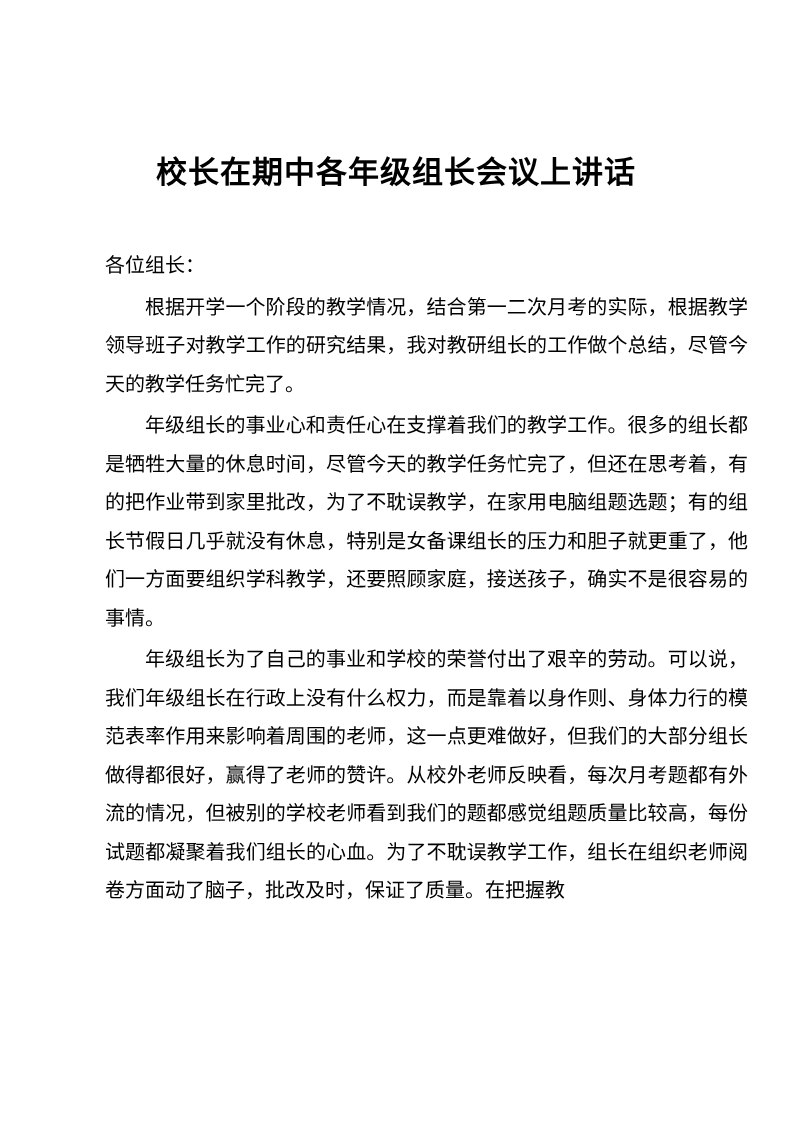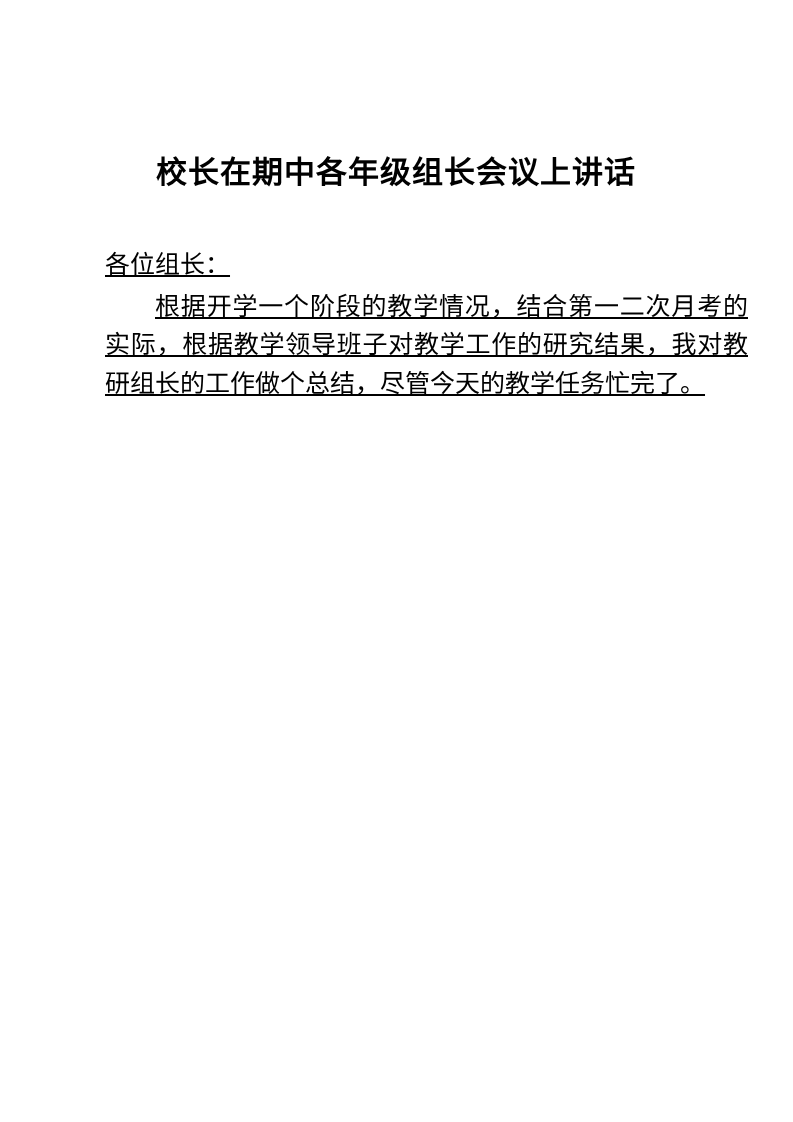--- a/index.html
+++ b/index.html
@@ -20,24 +20,23 @@
     font-family: "Liberation Sans", "DejaVu Sans", sans-serif;
     font-weight: bold;
     font-size: 31px;
     line-height: 56px;
     text-align: center;
     letter-spacing: 1px;
   }
   .doc-body {
     margin: 45px 44px 0 105px;
     font-family: "Liberation Serif", "DejaVu Serif", serif;
-    font-size: 25px;
+    font-size: 20px;
     line-height: 38.5px;
     text-align: justify;
-    text-decoration: underline;
   }
   .salutation {
     margin: 0;
     text-indent: 0;
   }
   .para {
     margin: 3px 0 0 0;
     text-indent: 2em;
   }
   .para.section-heading {
@@ -50,15 +49,17 @@
 
 <div class="page">
   <h1 class="doc-title">校长在期中各年级组长会议上讲话</h1>
 
   <div class="doc-body">
     <p class="salutation">各位组长：</p>
 
     <p class="para">根据开学一个阶段的教学情况，结合第一二次月考的实际，根据教学领导班子对教学工作的研究结果，我对教研组长的工作做个总结，尽管今天的教学任务忙完了。</p>
 
 
+    <p class="para">年级组长的事业心和责任心在支撑着我们的教学工作。很多的组长都是牺牲大量的休息时间，尽管今天的教学任务忙完了，但还在思考着，有的把作业带到家里批改，为了不耽误教学，在家用电脑组题选题；有的组长节假日几乎就没有休息，特别是女备课组长的压力和胆子就更重了，他们一方面要组织学科教学，还要照顾家庭，接送孩子，确实不是很容易的事情。</p>
 
+    <p class="para">年级组长为了自己的事业和学校的荣誉付出了艰辛的劳动。可以说，我们年级组长在行政上没有什么权力，而是靠着以身作则、身体力行的模范表率作用来影响着周围的老师，这一点更难做好，但我们的大部分组长做得都很好，赢得了老师的赞许。从校外老师反映看，每次月考题都有外流的情况，但被别的学校老师看到我们的题都感觉组题质量比较高，每份试题都凝聚着我们组长的心血。为了不耽误教学工作，组长在组织老师阅卷方面动了脑子，批改及时，保证了质量。在把握教</p>
   </div>
 </div>
 
 </body></html>

